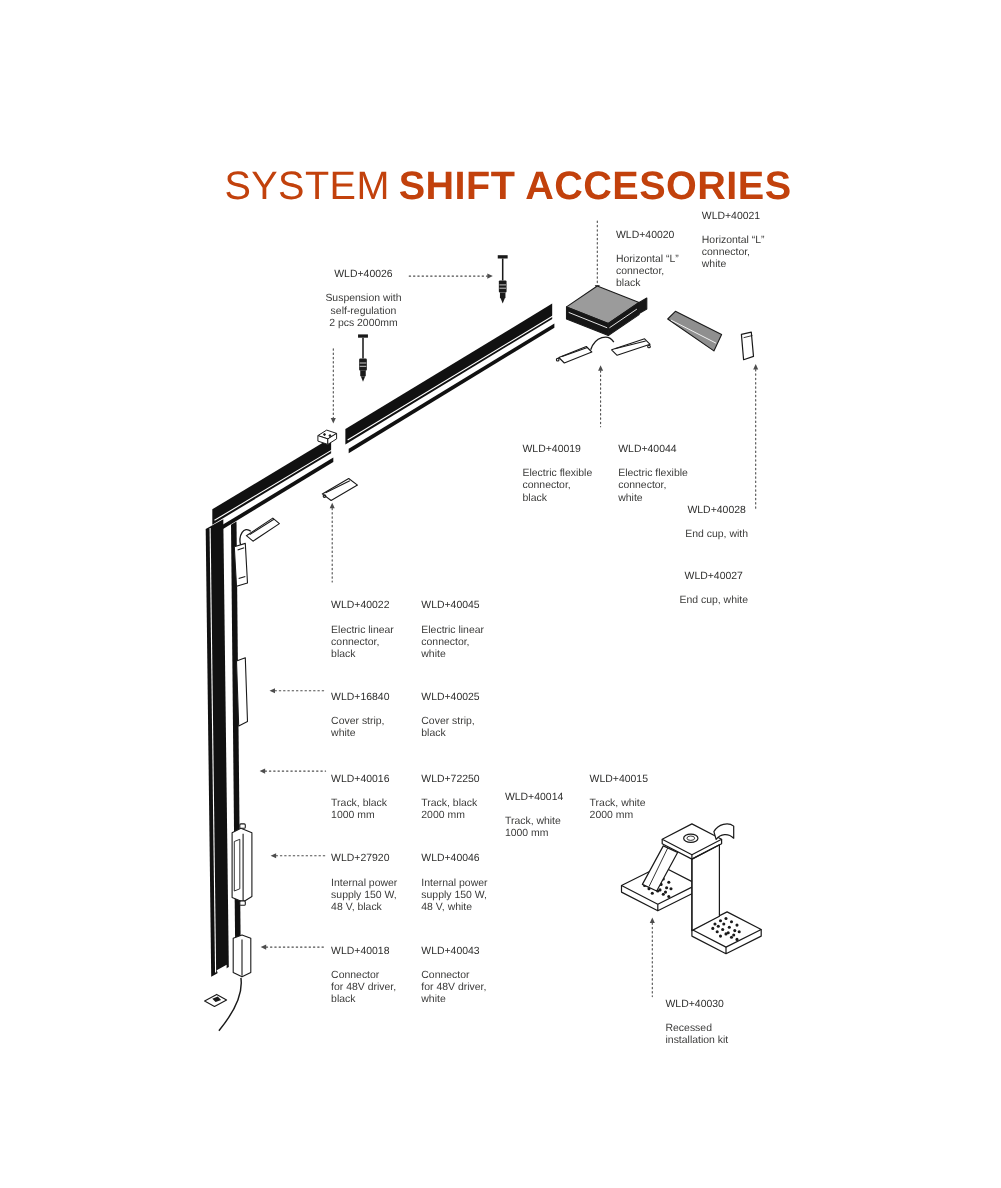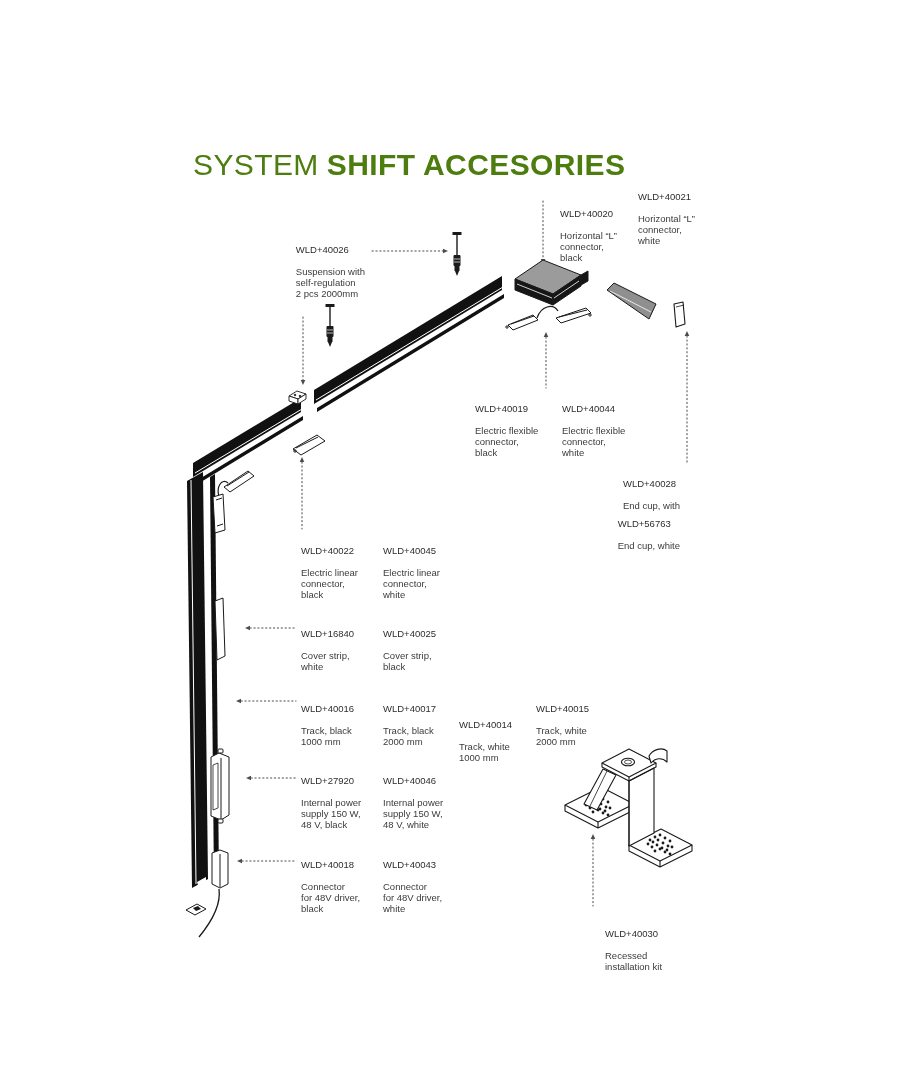--- a/index.html
+++ b/index.html
@@ -1,26 +1,26 @@
 <!DOCTYPE html>
 <html><head>
 <meta charset="utf-8">
 <style>
   html,body{margin:0;padding:0}
   body{
     width:910px;height:1080px;background:#ffffff;position:relative;overflow:hidden;
     font-family:"Liberation Sans","DejaVu Sans",sans-serif;color:#3b3b3a;
   }
   .stage{position:absolute;inset:0;width:910px;height:1080px}
-  .title{position:absolute;left:193px;top:148px;font-size:30px;letter-spacing:.4px;color:#4d7c0f;white-space:nowrap}
+  .title{position:absolute;left:204px;top:148px;font-size:36px;letter-spacing:.4px;color:#c2410c;white-space:nowrap}
   .title .t-reg{font-weight:400;margin-right:8px}
   .title .t-bold{font-weight:800}
   .lbl{position:absolute;font-size:9.5px;line-height:11px;color:#3b3b3a;white-space:pre-line}
   .lbl .code{font-weight:400;color:#2e2e2d}
-  .lbl.right{text-align:left}
+  .lbl.right{text-align:center}
 </style>
 </head>
 <body>
 
 <div class="stage">
 
   <div class="title">
     <span class="t-reg">SYSTEM</span><span class="t-bold">SHIFT ACCESORIES</span>
   </div>
 
@@ -258,27 +258,27 @@
 black</div>
   </div>
 
   <div class="lbl" style="left:562px;top:392px">
     <div class="code">WLD+40044</div>
     <div class="desc">Electric flexible
 connector,
 white</div>
   </div>
 
-  <div class="lbl right" style="right:230px;top:467px">
+  <div class="lbl right" style="right:230px;top:447px">
     <div class="code">WLD+40028</div>
     <div class="desc">End cup, with</div>
   </div>
 
   <div class="lbl right" style="right:230px;top:507px">
-    <div class="code">WLD+56763</div>
+    <div class="code">WLD+40027</div>
     <div class="desc">End cup, white</div>
   </div>
 
   <div class="lbl" style="left:301px;top:534px">
     <div class="code">WLD+40022</div>
     <div class="desc">Electric linear
 connector,
 black</div>
   </div>
 
@@ -301,21 +301,21 @@
 black</div>
   </div>
 
   <div class="lbl" style="left:301px;top:692px">
     <div class="code">WLD+40016</div>
     <div class="desc">Track, black
 1000 mm</div>
   </div>
 
   <div class="lbl" style="left:383px;top:692px">
-    <div class="code">WLD+40017</div>
+    <div class="code">WLD+72250</div>
     <div class="desc">Track, black
 2000 mm</div>
   </div>
 
   <div class="lbl" style="left:459px;top:708px">
     <div class="code">WLD+40014</div>
     <div class="desc">Track, white
 1000 mm</div>
   </div>
 
@@ -346,19 +346,19 @@
 black</div>
   </div>
 
   <div class="lbl" style="left:383px;top:848px">
     <div class="code">WLD+40043</div>
     <div class="desc">Connector
 for 48V driver,
 white</div>
   </div>
 
-  <div class="lbl" style="left:605px;top:917px">
+  <div class="lbl" style="left:605px;top:896px">
     <div class="code">WLD+40030</div>
     <div class="desc">Recessed
 installation kit</div>
   </div>
 
 </div>
 
 </body></html>

